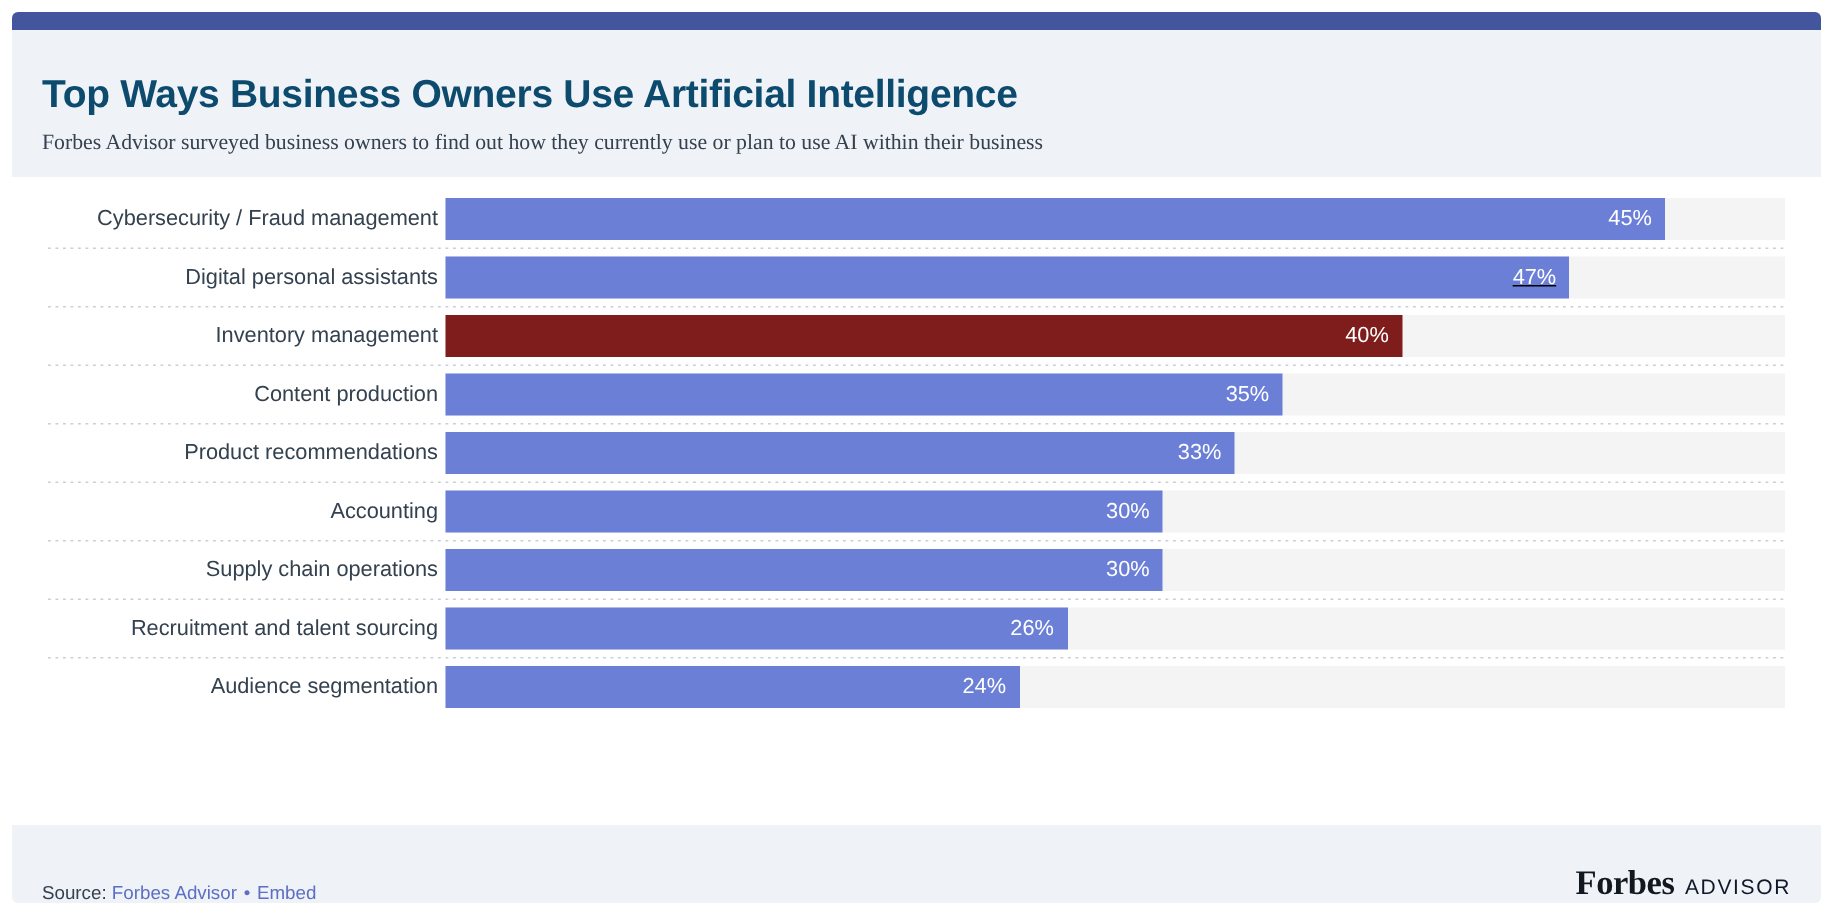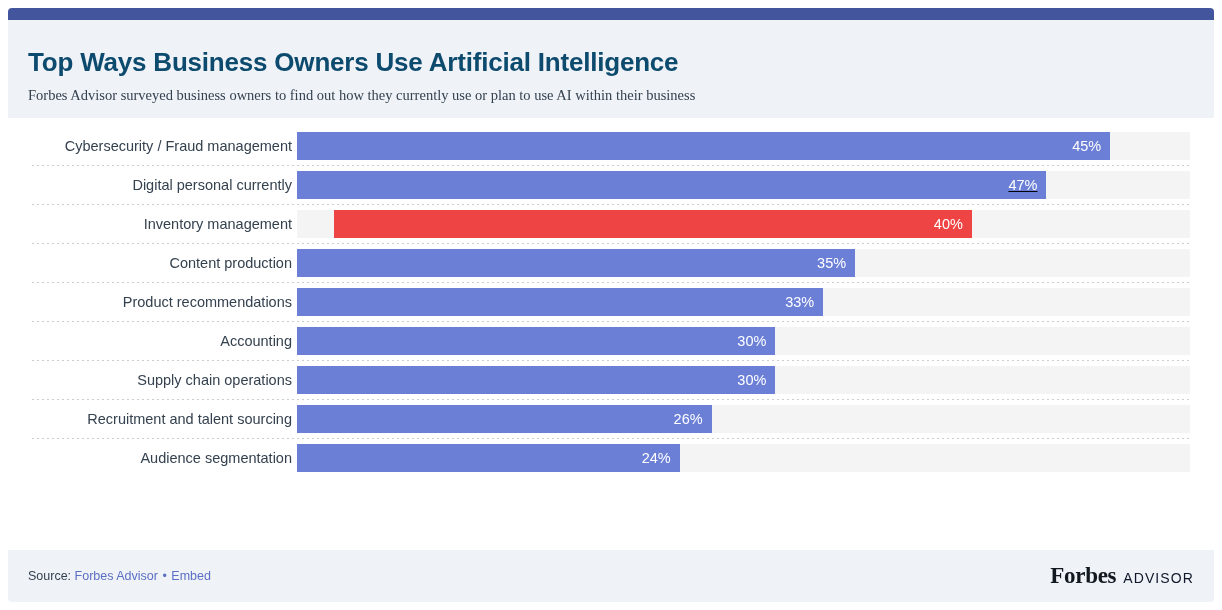--- a/index.html
+++ b/index.html
@@ -114,21 +114,21 @@
     font-size: 14.5px;
     padding-right: 9px;
     line-height: 1;
     white-space: nowrap;
   }
   .footer {
     flex: 0 0 auto;
     background: #eff2f7;
     height: 52px;
     display: flex;
-    align-items: center;
+    align-items: flex-end;
     justify-content: space-between;
     padding: 0 20px;
   }
   .source {
     font-size: 12.5px;
     color: #34414f;
     white-space: nowrap;
   }
   .source a, .source .lnk {
     color: #5b6fc4;
@@ -171,31 +171,31 @@
     <div class="chart-body" id="chart-body">
         <div class="bar-row">
           <div class="bar-label">Cybersecurity / Fraud management</div>
           <div class="bar-track">
             <div class="bar-fill" style="width: 91.0714%; background: rgb(107, 127, 215);">
               <span class="bar-value">45%</span>
             </div>
           </div>
         </div>
         <div class="bar-row">
-          <div class="bar-label">Digital personal currently</div>
+          <div class="bar-label">Digital personal assistants</div>
           <div class="bar-track">
             <div class="bar-fill" style="width: 83.9286%; background: rgb(107, 127, 215); text-decoration: underline;">
               <span class="bar-value">47%</span>
             </div>
           </div>
         </div>
         <div class="bar-row">
           <div class="bar-label">Inventory management</div>
           <div class="bar-track">
-            <div class="bar-fill" style="width: 71.4286%; background: #ef4444; margin-left: 37px;">
+            <div class="bar-fill" style="width: 71.4286%; background: #7f1d1d;">
               <span class="bar-value">40%</span>
             </div>
           </div>
         </div>
         <div class="bar-row">
           <div class="bar-label">Content production</div>
           <div class="bar-track">
             <div class="bar-fill" style="width: 62.5%; background: rgb(107, 127, 215);">
               <span class="bar-value">35%</span>
             </div>

